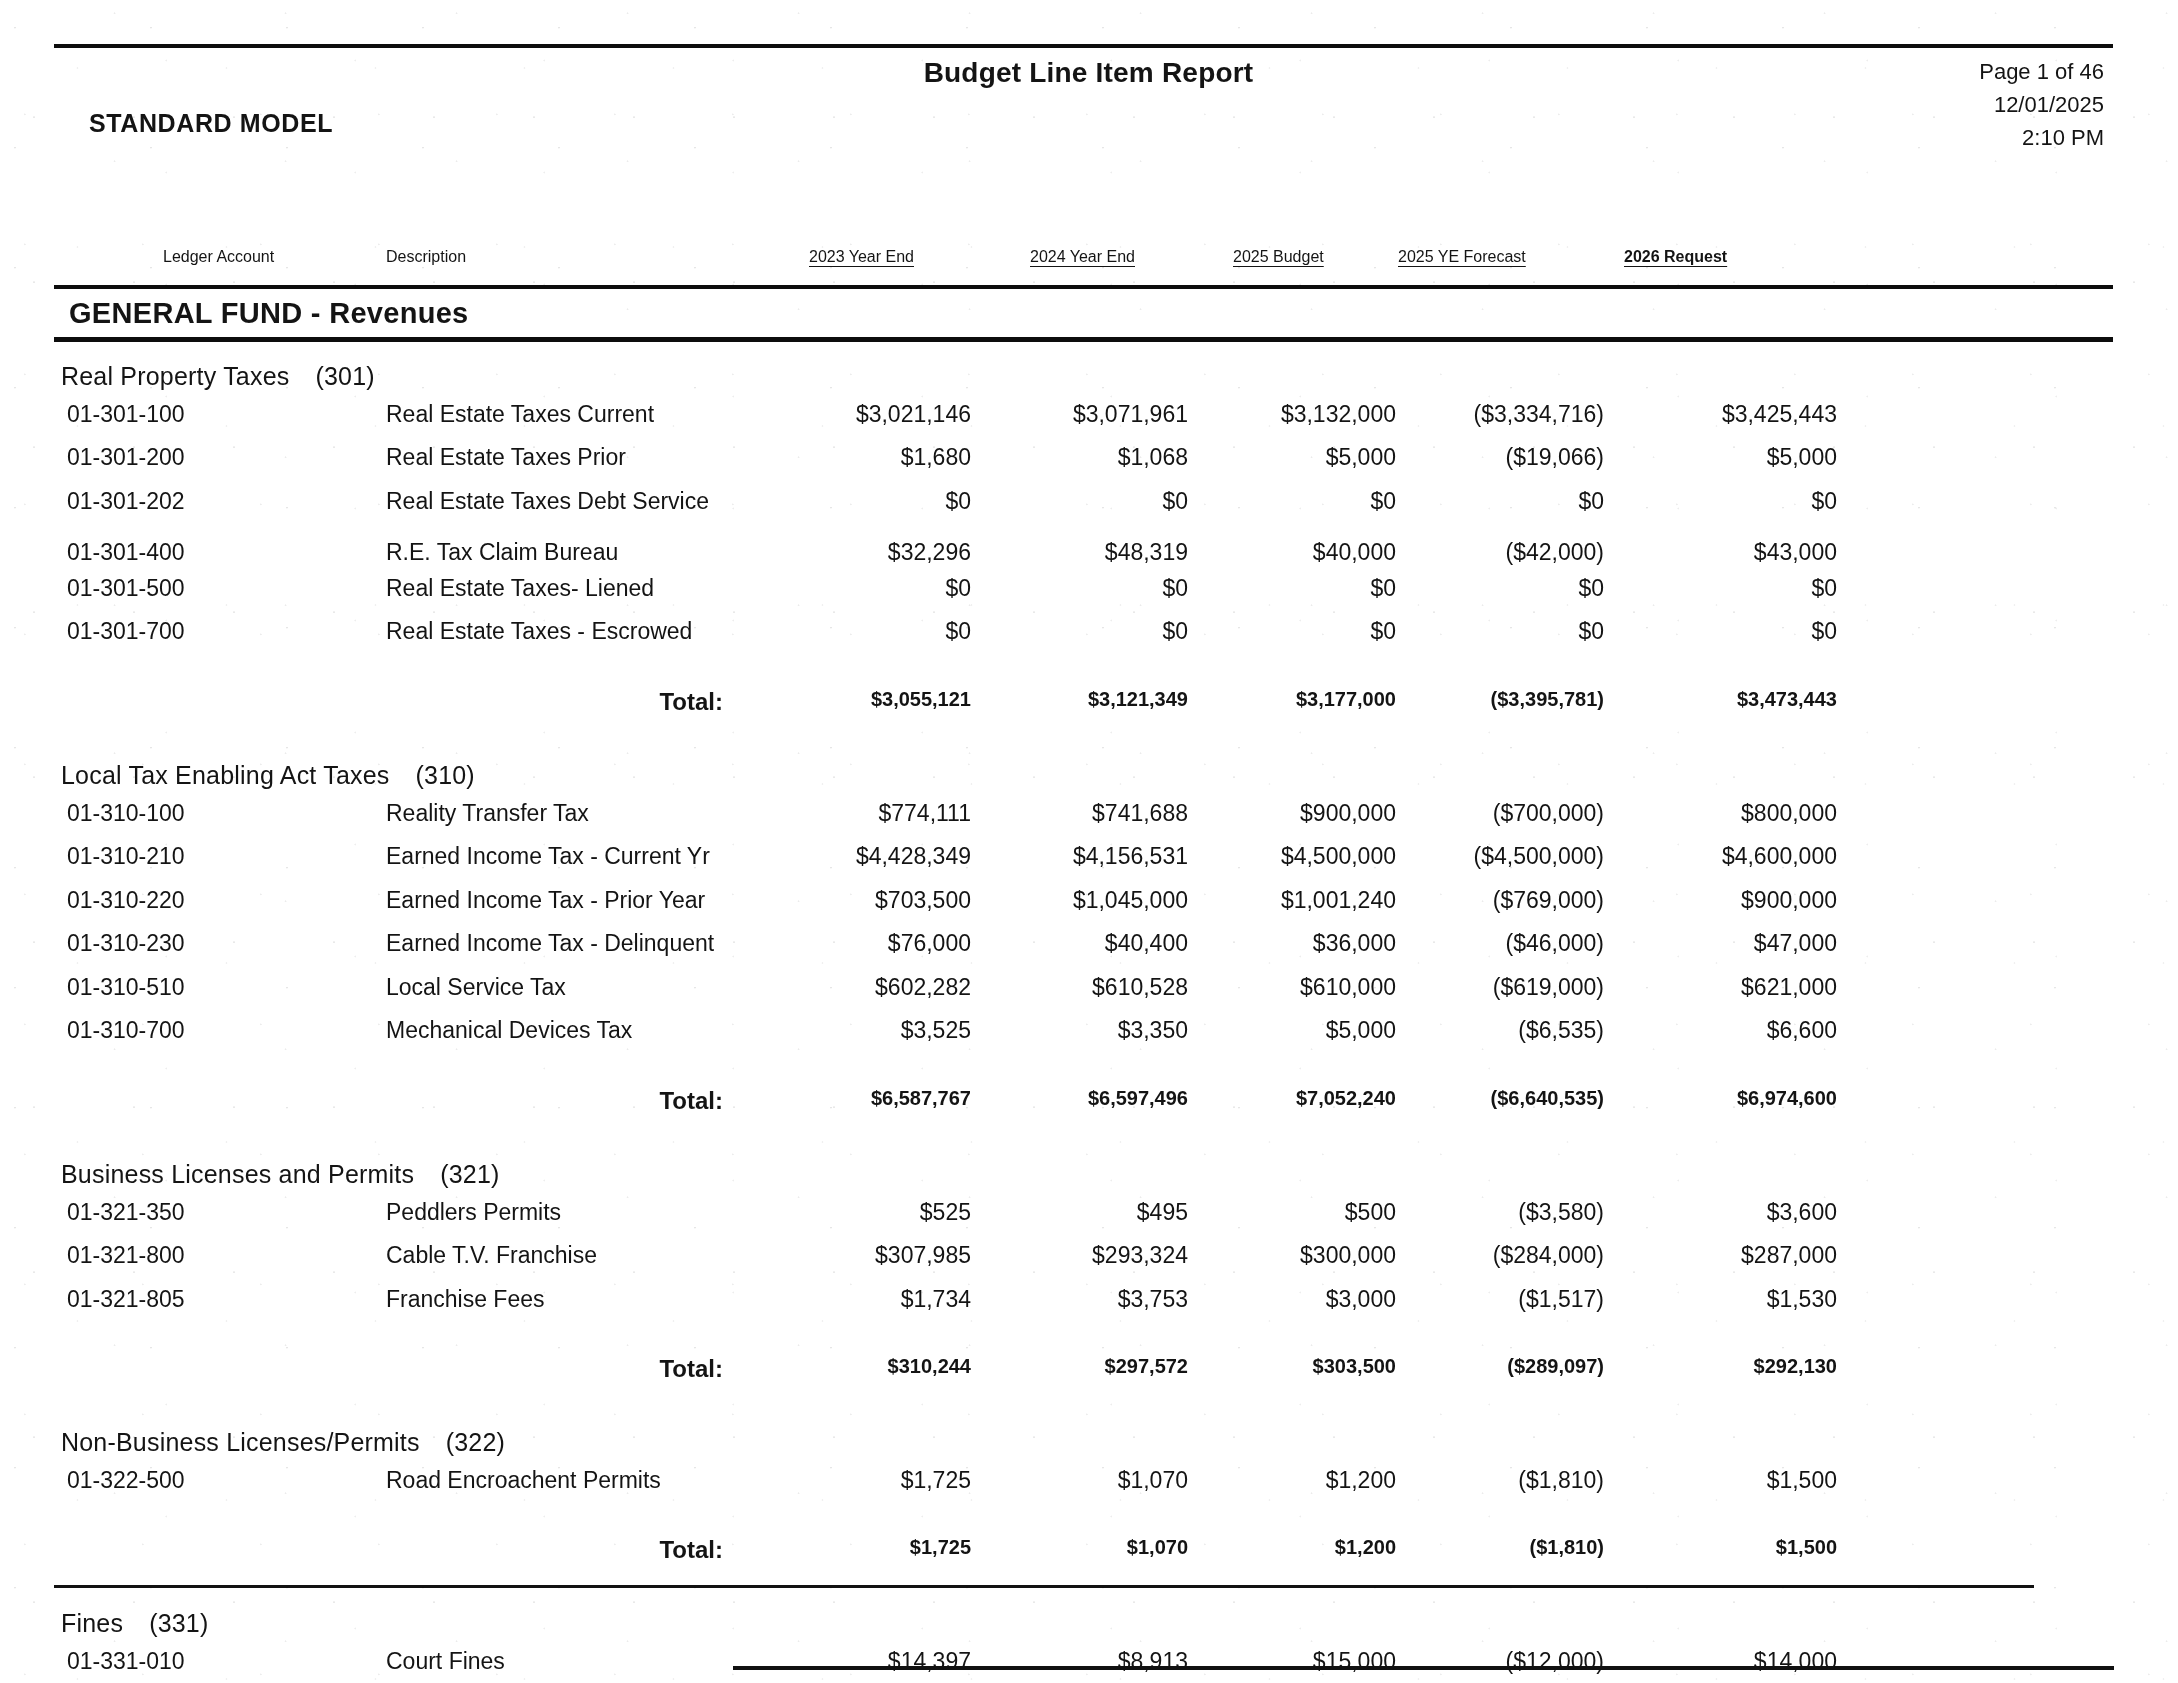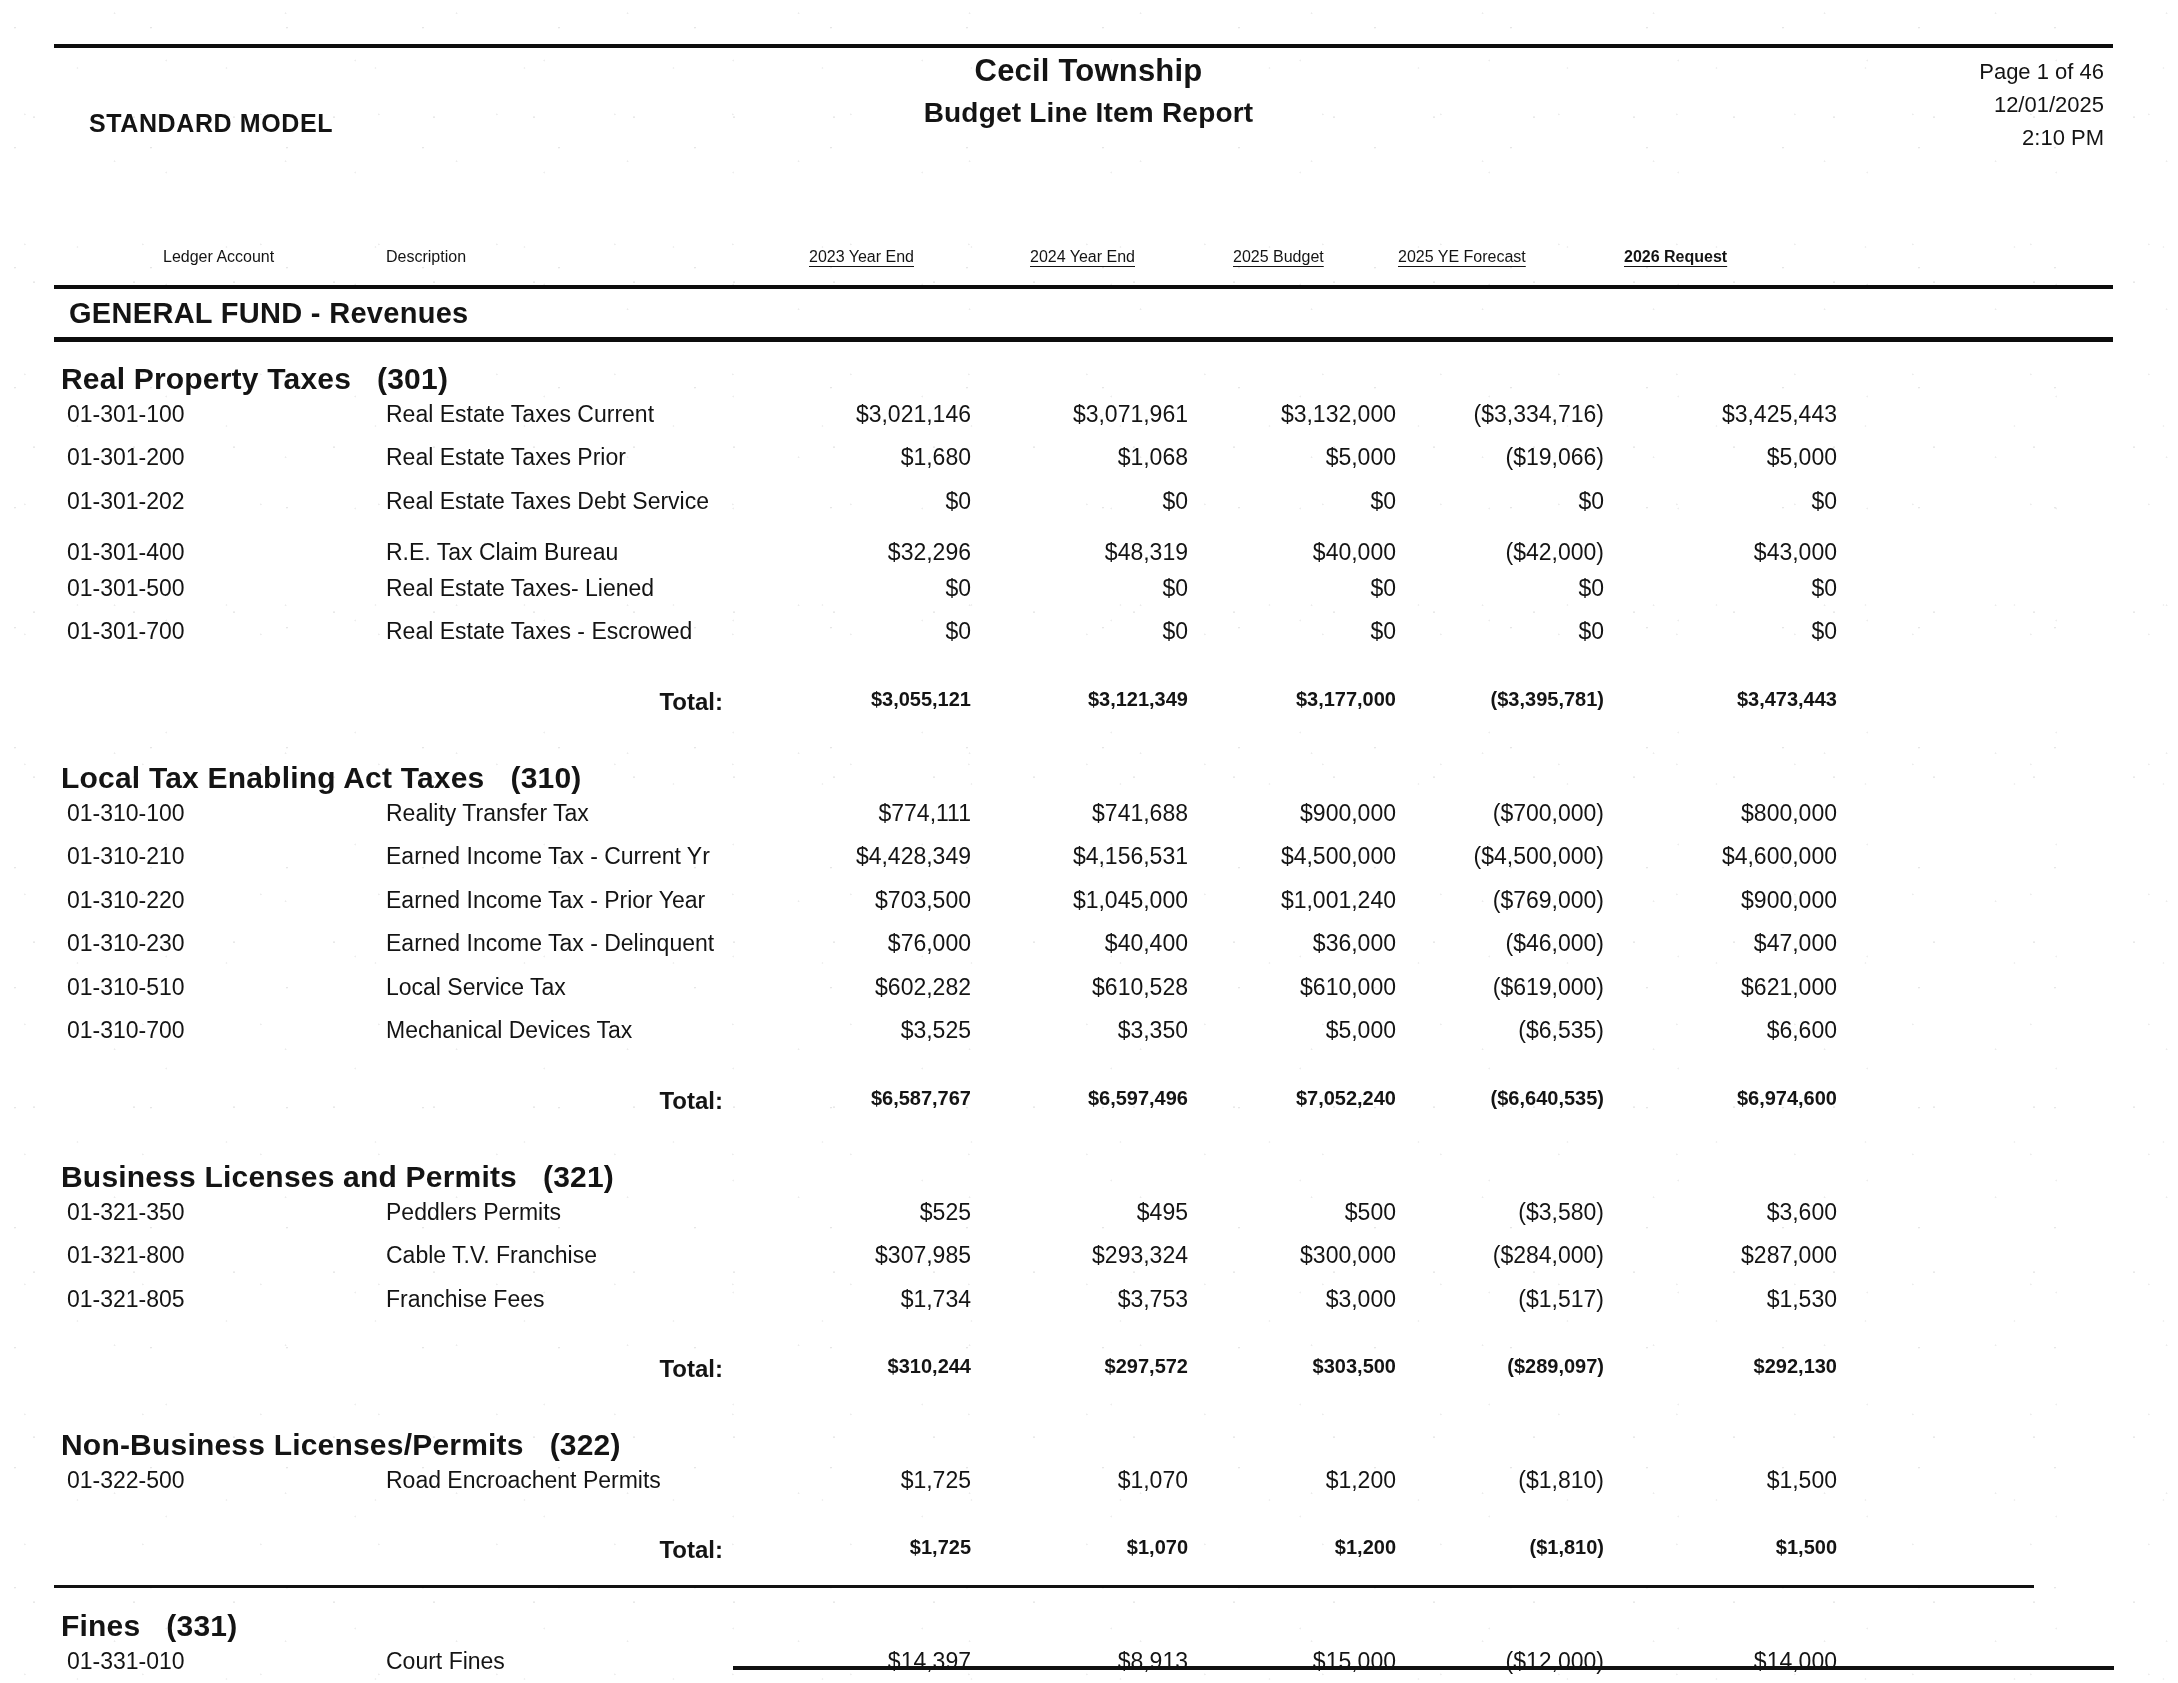--- a/index.html
+++ b/index.html
@@ -138,22 +138,22 @@
   .body {
     position: absolute;
     left: 0;
     top: 362px;
     width: 2178px;
   }
 
   .grp-title {
     position: absolute;
     left: 61px;
-    font-size: 30px;
-    font-weight: bold;
+    font-size: 25px;
+    font-weight: normal;
     letter-spacing: 0.2px;
     white-space: nowrap;
   }
   .grp-title .code { padding-left: 26px; }
 
   .row { position: absolute; left: 0; width: 2178px; height: 44px; }
   .row .acct {
     position: absolute;
     left: 67px;
     font-size: 23px;
@@ -209,21 +209,20 @@
 </head>
 <body>
 
 <div class="page">
 
   <div class="top-rule"></div>
 
   <div class="hdr-left">STANDARD MODEL</div>
 
   <div class="hdr-center">
-    <div class="l1">Cecil Township</div>
     <div class="l3">Budget Line Item Report</div>
   </div>
 
   <div class="hdr-right">
     <div>Page 1 of 46</div>
     <div>12/01/2025</div>
     <div>2:10 PM</div>
   </div>
 
   <div class="colhdr">

